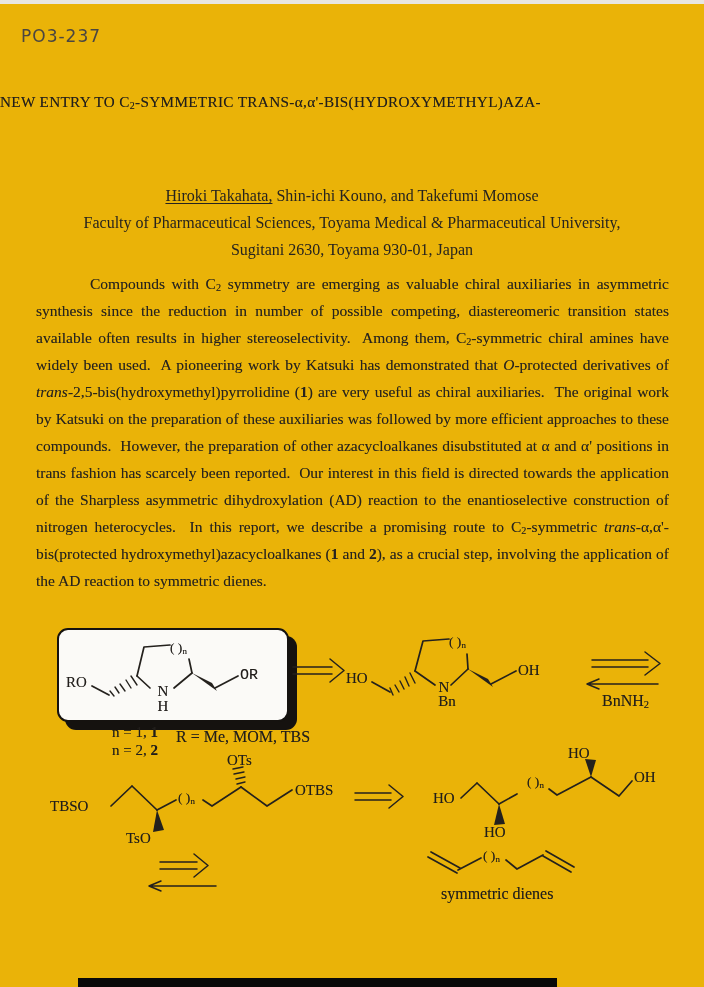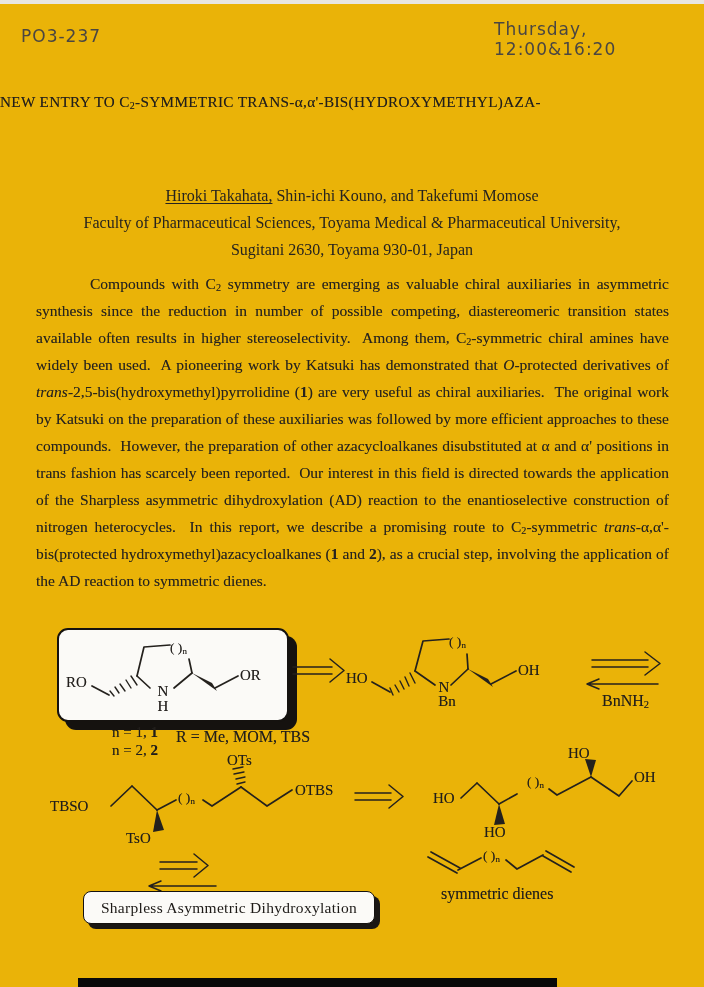--- a/index.html
+++ b/index.html
@@ -59,21 +59,20 @@
   }
   .caption{font-size:16px;}
   .scan-bar{position:absolute;left:78px;top:974px;width:479px;height:11px;background:#090909;}
 </style>
 </head>
 <body>
 
 <div class="page">
 
   <div class="hdr hdr-code">PO3-237</div>
-  <div class="hdr hdr-time">Thursday, 12:00&amp;16:20</div>
 
   <div class="title">
     <div>NEW ENTRY TO C<sub>2</sub>-SYMMETRIC TRANS-α,α'-BIS(HYDROXYMETHYL)AZA-</div>
   </div>
 
   <div class="byline affil1">Faculty of Pharmaceutical Sciences, Toyama Medical &amp; Pharmaceutical University,</div>
   <div class="byline authors"><u>Hiroki Takahata,</u> Shin-ichi Kouno, and Takefumi Momose</div>
   <div class="byline affil2">Sugitani 2630, Toyama 930-01, Japan</div>
 
   <div class="abstract">Compounds with C<sub>2</sub> symmetry are emerging as valuable chiral auxiliaries in asymmetric synthesis since the reduction in number of possible competing, diastereomeric transition states available often results in higher stereoselectivity.&nbsp; Among them, C<sub>2</sub>-symmetric chiral amines have widely been used.&nbsp; A pioneering work by Katsuki has demonstrated that <i>O</i>-protected derivatives of <i>trans</i>-2,5-bis(hydroxymethyl)pyrrolidine (<b>1</b>) are very useful as chiral auxiliaries.&nbsp; The original work by Katsuki on the preparation of these auxiliaries was followed by more efficient approaches to these compounds.&nbsp; However, the preparation of other azacycloalkanes disubstituted at α and α' positions in trans fashion has scarcely been reported.&nbsp; Our interest in this field is directed towards the application of the Sharpless asymmetric dihydroxylation (AD) reaction to the enantioselective construction of nitrogen heterocycles.&nbsp; In this report, we describe a promising route to C<sub>2</sub>-symmetric <i>trans</i>-α,α'-bis(protected hydroxymethyl)azacycloalkanes (<b>1</b> and <b>2</b>), as a crucial step, involving the application of the AD reaction to symmetric dienes.</div>
@@ -140,21 +139,21 @@
 
       <g>
         <path d="M428 243 L457 259 M431 238 L460 254"></path>
         <path d="M458 256 L481 244"></path>
         <path d="M506 246 L517 255 M517 255 L543 241"></path>
         <path d="M543 242 L571 258 M546 237 L574 253"></path>
       </g>
     </svg>
 
     <span class="chem" style="left:66px;top:60px;">RO</span>
-    <span class="chem" style="left:240px;top:53px;">OR</span>
+    <span class="chem" style="left:240px;top:53px;font-family:Liberation Mono, monospace;">OR</span>
     <span class="chem ringn" style="left:170px;top:26px;"><span>( )</span><sub>n</sub></span>
     <span class="chem ctr" style="left:163px;top:69px;">N</span>
     <span class="chem ctr" style="left:163px;top:84px;">H</span>
 
     <span class="chem cond" style="left:112px;top:110px;">n = 1, <b>1</b></span>
     <span class="chem cond" style="left:112px;top:128px;">n = 2, <b>2</b></span>
     <span class="chem cond-r" style="left:176px;top:114px;">R = Me, MOM, TBS</span>
 
     <span class="chem" style="left:346px;top:56px;">HO</span>
     <span class="chem" style="left:518px;top:48px;">OH</span>
@@ -169,23 +168,20 @@
     <span class="chem" style="left:227px;top:138px;">OTs</span>
     <span class="chem" style="left:295px;top:168px;">OTBS</span>
     <span class="chem ringn" style="left:178px;top:176px;"><span>( )</span><sub>n</sub></span>
 
     <span class="chem" style="left:433px;top:176px;">HO</span>
     <span class="chem" style="left:484px;top:210px;">HO</span>
     <span class="chem" style="left:568px;top:131px;">HO</span>
     <span class="chem" style="left:634px;top:155px;">OH</span>
     <span class="chem ringn" style="left:527px;top:160px;"><span>( )</span><sub>n</sub></span>
 
-    <div class="sharpless-box">
-      <span>Sharpless Asymmetric Dihydroxylation</span>
-    </div>
 
     <span class="chem ringn" style="left:483px;top:234px;"><span>( )</span><sub>n</sub></span>
     <span class="chem caption" style="left:441px;top:271px;">symmetric dienes</span>
 
   </div>
 
   <div class="scan-bar"></div>
 
 </div>
 

